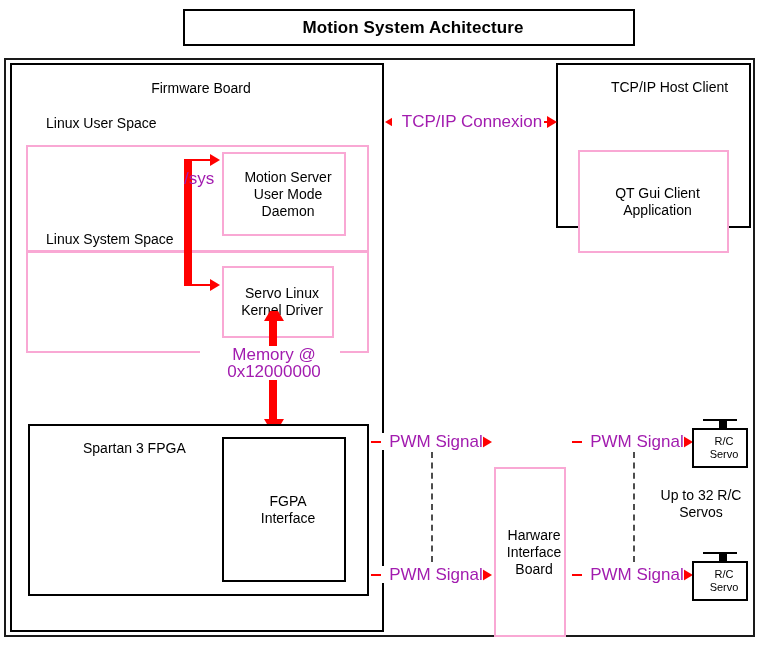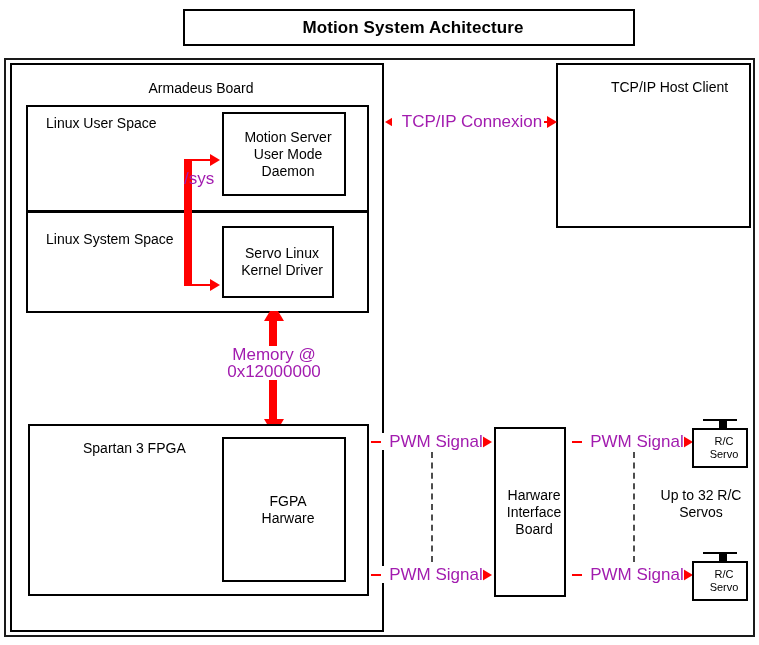--- a/index.html
+++ b/index.html
@@ -19,22 +19,23 @@
   
   .frame-outer{
     border:2px solid #1a1a1a;
     background:#ffffff;
   }
   .box-black{
     border:2px solid #000000;
     background:#ffffff;
   }
   .box-gray{
-    border:2px solid #000000;
+    border:2px solid #f9a8d4;
     background:#ffffff;
+    margin-top:40px;
   }
 
   
   #title-box{
     display:flex;align-items:center;justify-content:center;
   }
   #title-text{
     font-size:17px;font-weight:bold;color:#000;letter-spacing:0.1px;
   }
 
@@ -95,21 +96,21 @@
 
 <div id="canvas">
 
   <div class="abs box-black" id="title-box" style="left:183px;top:9px;width:452px;height:37px;">
     <span id="title-text">Motion System Achitecture</span>
   </div>
 
   <div class="abs frame-outer" style="left:4px;top:58px;width:751px;height:579px;"></div>
 
   <div class="abs box-black" style="left:10px;top:63px;width:374px;height:569px;"></div>
-  <div class="abs lbl" style="left:10px;top:80px;width:374px;text-align:center;">Armadeus Board</div>
+  <div class="abs lbl" style="left:10px;top:80px;width:374px;text-align:center;">Firmware Board</div>
 
   <div class="abs box-gray" style="left:26px;top:105px;width:343px;height:107px;"></div>
   <div class="abs lbl" style="left:38px;top:115px;">Linux User Space</div>
 
   <div class="abs box-gray lbl lbl-center" style="left:222px;top:112px;width:124px;height:84px;">Motion Server
 User Mode
 Daemon</div>
 
   <div class="abs box-gray" style="left:26px;top:211px;width:343px;height:102px;"></div>
   <div class="abs lbl" style="left:38px;top:231px;">Linux System Space</div>
@@ -127,24 +128,26 @@
   <div class="abs vline-red" style="left:269px;top:318px;height:104px;"></div>
   <div class="abs arrow arrow-up" style="left:264px;top:311px;"></div>
   <div class="abs arrow arrow-down" style="left:264px;top:419px;"></div>
   <div class="abs red-txt" style="left:200px;top:346px;width:140px;background:#ffffff;">Memory @
 0x12000000</div>
 
   <div class="abs box-black" style="left:28px;top:424px;width:341px;height:172px;"></div>
   <div class="abs lbl" style="left:75px;top:440px;">Spartan 3 FPGA</div>
 
   <div class="abs box-black lbl lbl-center" style="left:222px;top:437px;width:124px;height:145px;">FGPA
-Harware</div>
+Interface</div>
 
   <div class="abs box-black" style="left:556px;top:63px;width:195px;height:165px;"></div>
   <div class="abs lbl" style="left:556px;top:79px;width:195px;text-align:center;margin-left:12px;">TCP/IP Host Client</div>
+  <div class="abs box-gray lbl lbl-center" style="left:578px;top:110px;width:151px;height:103px;">QT Gui Client
+Application</div>
 
   <div class="abs hline-red" style="left:387px;top:121px;width:162px;"></div>
   <div class="abs arrow arrow-left" style="left:377px;top:116px;"></div>
   <div class="abs arrow arrow-right" style="left:547px;top:116px;"></div>
   <div class="abs red-txt" style="left:392px;top:113px;width:152px;background:#ffffff;">TCP/IP Connexion</div>
 
   <div class="abs box-gray lbl lbl-center" style="left:494px;top:427px;width:72px;height:170px;">Harware
 Interface
 Board</div>
 

